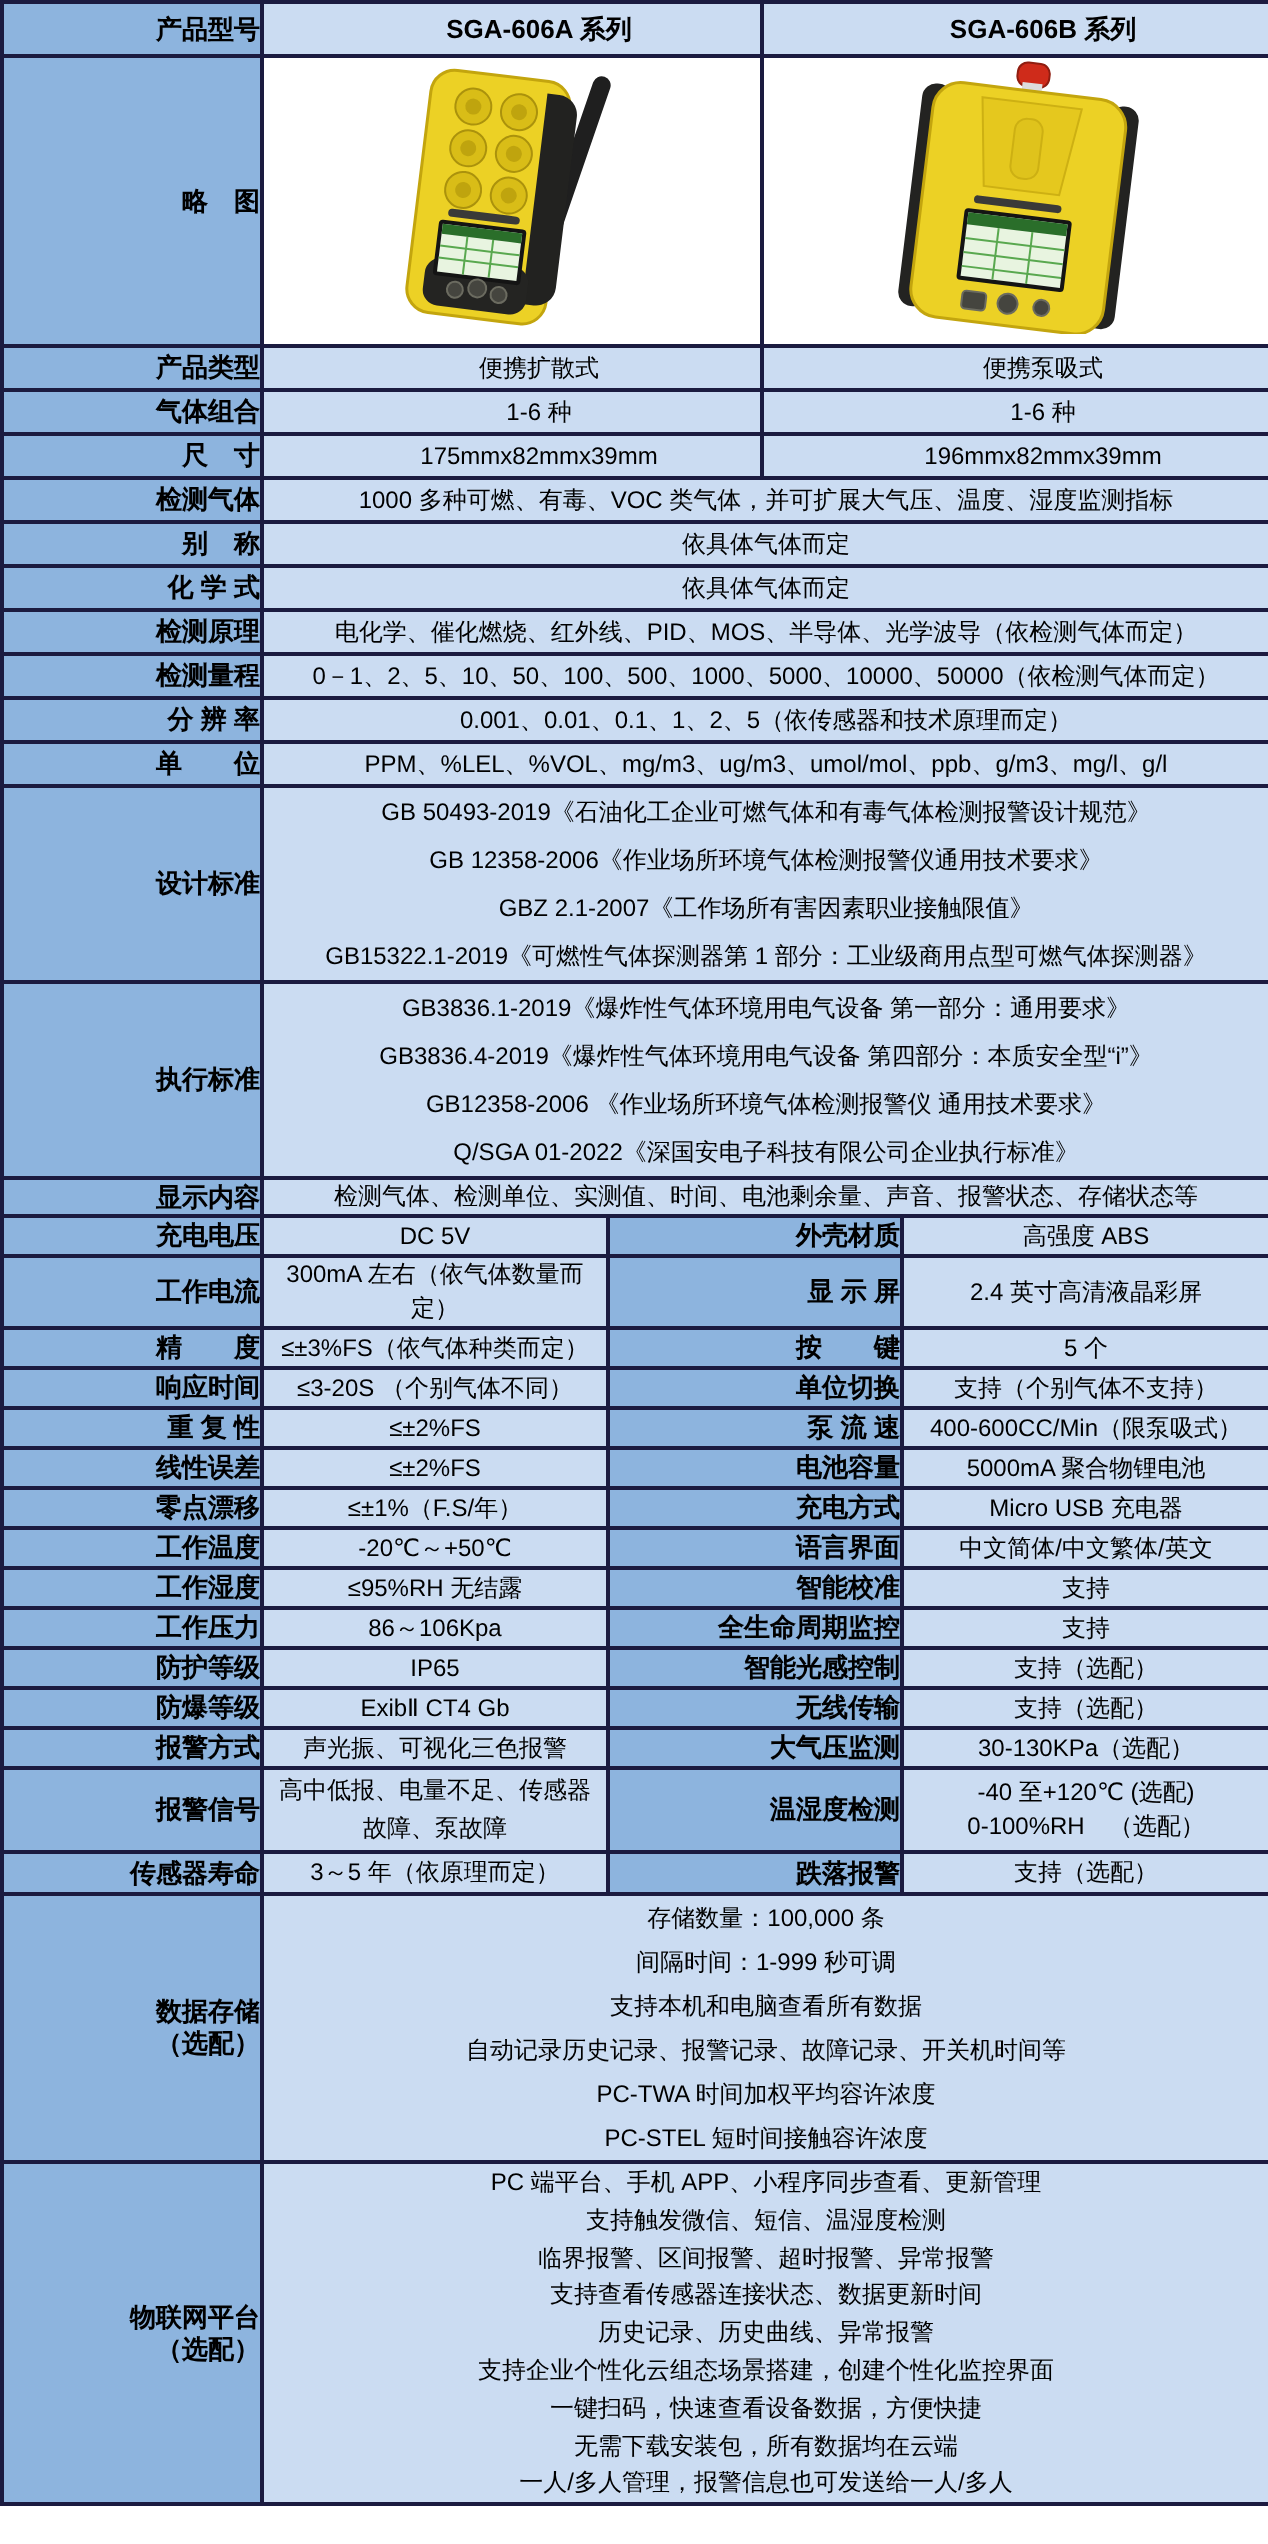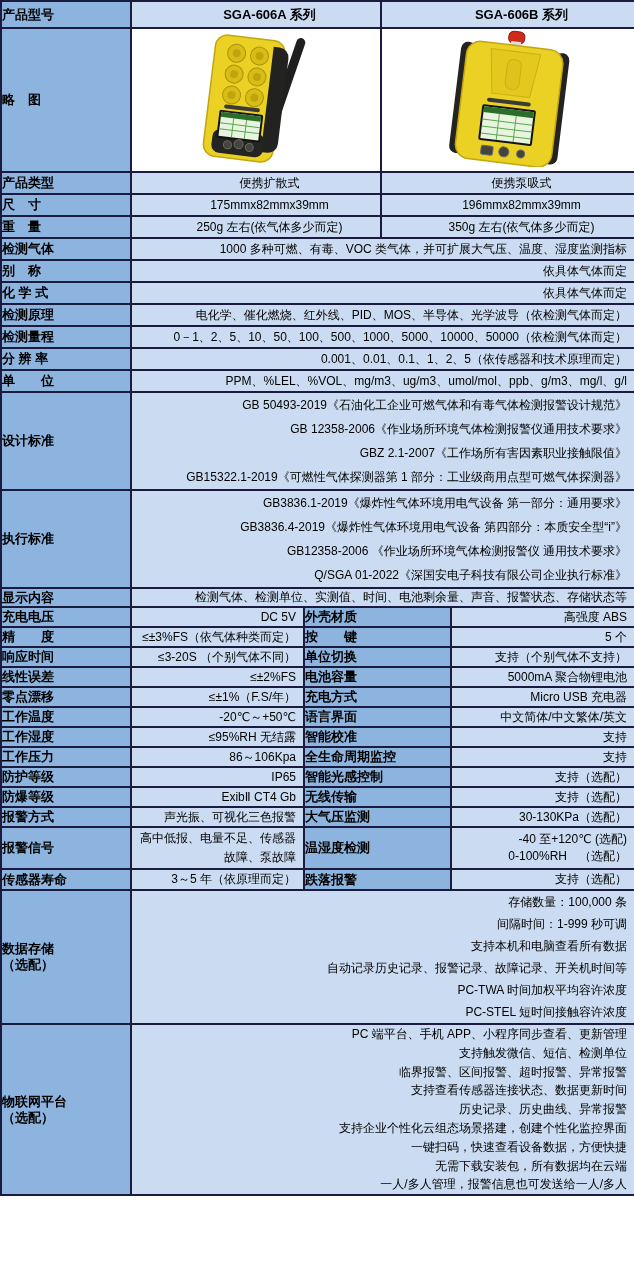--- a/index.html
+++ b/index.html
@@ -1,22 +1,22 @@
 <!DOCTYPE html>
 <html><head>
 <meta charset="utf-8">
 <style>
   html,body{margin:0;padding:0;background:#fff;}
   body{width:634px;font-family:"Liberation Sans","DejaVu Sans",sans-serif;color:#000;}
   table{border-collapse:collapse;table-layout:fixed;width:634px;}
   td{border:2px solid #1b1b40;overflow:hidden;vertical-align:middle;padding:0;}
-  .lbl{background:#8db4de;text-align:left;font-weight:bold;font-size:13px;line-height:16px;}
+  .lbl{background:#8db4de;text-align:right;font-weight:bold;font-size:13px;line-height:16px;}
   .val{background:#cbdcf2;font-size:12px;padding-left:27px;}
   .center{text-align:center;}
-  .left{text-align:right;padding:0 7px;}
+  .left{text-align:center;padding:0 7px;}
   .bold{font-weight:bold;font-size:13px;}
   .imgcell{background:#ffffff;text-align:center;vertical-align:middle;}
   .multi div{white-space:nowrap;}
   .lh24 div{line-height:24px;}
   .lh22 div{line-height:22px;}
   .lh19 div{line-height:18.8px;}
   .wrap2{line-height:19px;}
   tr.h-header{height:27px;} tr.h-image{height:142px;margin-left:11px;} tr.h-std{height:22px;}
   tr.h-big1{height:96px;} tr.h-big2{height:94px;} tr.h-disp{height:17px;padding-left:36px;}
   tr.h-quad{height:20px;} tr.h-alarm{height:42px;} tr.h-sens{height:21px;padding-left:12px;}
@@ -114,28 +114,28 @@
       </svg>
     </td>
   </tr>
 
   <tr class="h-std">
     <td class="lbl">产品类型</td>
     <td class="val center" colspan="2">便携扩散式</td>
     <td class="val center" colspan="2">便携泵吸式</td>
   </tr>
   <tr class="h-std">
+    <td class="lbl">气体组合</td>
+    <td class="val center" colspan="2">1-6 种</td>
+    <td class="val center" colspan="2">1-6 种</td>
+  </tr>
+  <tr class="h-std">
     <td class="lbl">尺　寸</td>
     <td class="val center" colspan="2">175mmx82mmx39mm</td>
     <td class="val center" colspan="2">196mmx82mmx39mm</td>
-  </tr>
-  <tr class="h-std">
-    <td class="lbl">重　量</td>
-    <td class="val center" colspan="2">250g 左右(依气体多少而定)</td>
-    <td class="val center" colspan="2">350g 左右(依气体多少而定)</td>
   </tr>
 
   <tr class="h-std">
     <td class="lbl">检测气体</td>
     <td class="val left" colspan="4">1000 多种可燃、有毒、VOC 类气体，并可扩展大气压、温度、湿度监测指标</td>
   </tr>
   <tr class="h-std">
     <td class="lbl">别　称</td>
     <td class="val left" colspan="4">依具体气体而定</td>
   </tr>
@@ -185,30 +185,42 @@
     <td class="val left" colspan="4">检测气体、检测单位、实测值、时间、电池剩余量、声音、报警状态、存储状态等</td>
   </tr>
 
   <tr class="h-quad">
     <td class="lbl">充电电压</td>
     <td class="val left">DC 5V</td>
     <td class="lbl" colspan="2">外壳材质</td>
     <td class="val left">高强度 ABS</td>
   </tr>
   <tr class="h-quad">
+    <td class="lbl">工作电流</td>
+    <td class="val left">300mA 左右（依气体数量而定）</td>
+    <td class="lbl" colspan="2">显 示 屏</td>
+    <td class="val left">2.4 英寸高清液晶彩屏</td>
+  </tr>
+  <tr class="h-quad">
     <td class="lbl">精　　度</td>
     <td class="val left">≤±3%FS（依气体种类而定）</td>
     <td class="lbl" colspan="2">按　　键</td>
     <td class="val left">5 个</td>
   </tr>
   <tr class="h-quad">
     <td class="lbl">响应时间</td>
     <td class="val left">≤3-20S （个别气体不同）</td>
     <td class="lbl" colspan="2">单位切换</td>
     <td class="val left">支持（个别气体不支持）</td>
+  </tr>
+  <tr class="h-quad">
+    <td class="lbl">重 复 性</td>
+    <td class="val left">≤±2%FS</td>
+    <td class="lbl" colspan="2">泵 流 速</td>
+    <td class="val left">400-600CC/Min（限泵吸式）</td>
   </tr>
   <tr class="h-quad">
     <td class="lbl">线性误差</td>
     <td class="val left">≤±2%FS</td>
     <td class="lbl" colspan="2">电池容量</td>
     <td class="val left">5000mA 聚合物锂电池</td>
   </tr>
   <tr class="h-quad">
     <td class="lbl">零点漂移</td>
     <td class="val left">≤±1%（F.S/年）</td>
@@ -284,21 +296,21 @@
     </td>
   </tr>
 
   <tr class="h-iot">
     <td class="lbl">
       <div>物联网平台</div>
       <div>（选配）</div>
     </td>
     <td class="val left multi lh19" colspan="4">
       <div>PC 端平台、手机 APP、小程序同步查看、更新管理</div>
-      <div>支持触发微信、短信、检测单位</div>
+      <div>支持触发微信、短信、温湿度检测</div>
       <div>临界报警、区间报警、超时报警、异常报警</div>
       <div>支持查看传感器连接状态、数据更新时间</div>
       <div>历史记录、历史曲线、异常报警</div>
       <div>支持企业个性化云组态场景搭建，创建个性化监控界面</div>
       <div>一键扫码，快速查看设备数据，方便快捷</div>
       <div>无需下载安装包，所有数据均在云端</div>
       <div>一人/多人管理，报警信息也可发送给一人/多人</div>
     </td>
   </tr>
 

